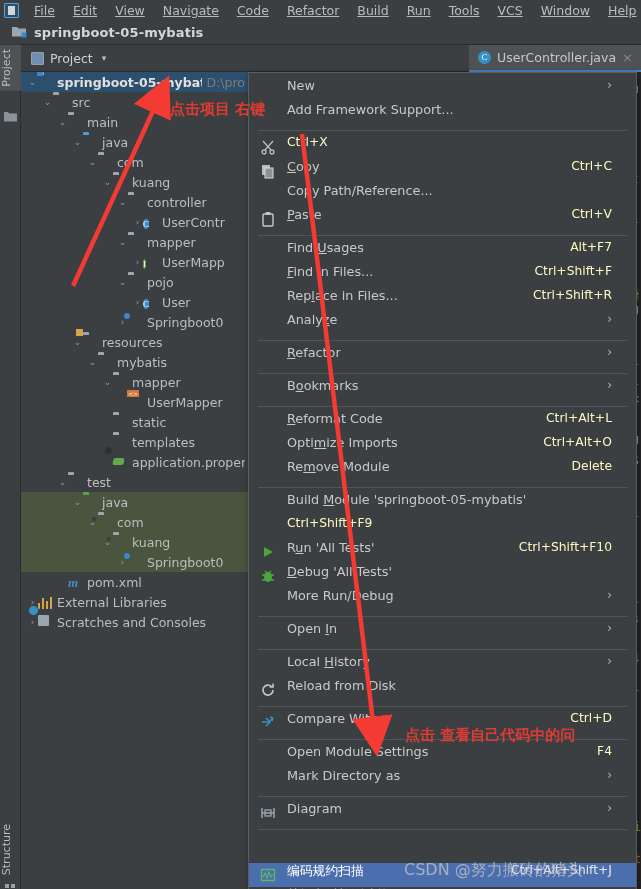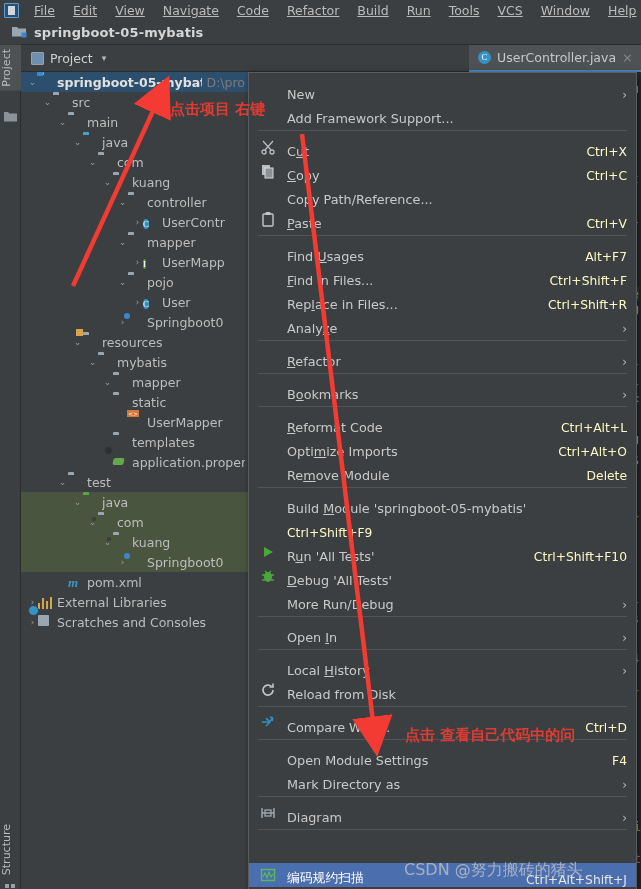--- a/index.html
+++ b/index.html
@@ -143,22 +143,22 @@
   .gutter { position:absolute; left:0; top:0; width: 38px; height:100%; background:#313335;}
   .codeline { position: absolute; right: 2px; white-space: pre; }
 
   
   .ctxmenu {
     position: absolute; left: 248px; top: 72px; width: 389px;
     background: #3c3f41; border: 1px solid #5a5d5f;
     box-shadow: 2px 2px 7px rgba(0,0,0,.55);
     padding: 5px 0 4px 0; font-size: 12.8px; color: #c9c9c9;
   }
-  .cmi { position: relative; height: 24px; display: flex; align-items: flex-end;
-         padding-left: 38px; padding-right: 9px; white-space: nowrap; }
+  .cmi { position: relative; height: 24px; display: flex; align-items: flex-start;
+         padding-left: 38px; padding-right: 24px; white-space: nowrap; }
   .cmi.selected { background: #4b6eaf; color: #ffffff; margin-top: 33px; }
   .cmi .cmlabel { flex: 1; }
   .cmi .cmkey { color: #fef9c3; font-size: 12.3px; }
   .cmi.selected .cmkey { color: #e6e6e6; }
   .cmi .submenu { color: #b6b6b6; font-size: 12px; margin-left: 8px; }
   .cmi .cmicon { position: absolute; left: 11px; top: 50%; transform: translateY(-50%);
                  width: 16px; height: 16px; }
   .csep { height: 1px; background: #525558; margin: 4px 9px 4px 9px; }
   .u { text-decoration: underline; }
   .cn { font-family: "DejaVu Sans", sans-serif; }
@@ -383,30 +383,30 @@
         <span class="ic"><span class="fld"></span></span>
         <span class="tlabel">mybatis</span>
       </div>
       <div class="row">
         <span style="width:81px;flex:none"></span>
         <span class="arrow">⌄</span>
         <span class="ic"><span class="fld"></span></span>
         <span class="tlabel">mapper</span>
       </div>
       <div class="row">
+        <span style="width:96px;flex:none"></span>
+        <span class="arrow empty">›</span>
+        <span class="ic"><span class="xmlic"></span></span>
+        <span class="tlabel">UserMapper</span>
+      </div>
+      <div class="row">
         <span style="width:81px;flex:none"></span>
         <span class="arrow empty">›</span>
         <span class="ic"><span class="fld"></span></span>
         <span class="tlabel">static</span>
-      </div>
-      <div class="row">
-        <span style="width:96px;flex:none"></span>
-        <span class="arrow empty">›</span>
-        <span class="ic"><span class="xmlic"></span></span>
-        <span class="tlabel">UserMapper</span>
       </div>
       <div class="row">
         <span style="width:81px;flex:none"></span>
         <span class="arrow empty">›</span>
         <span class="ic"><span class="fld"></span></span>
         <span class="tlabel">templates</span>
       </div>
       <div class="row">
         <span style="width:81px;flex:none"></span>
         <span class="arrow empty">›</span>
@@ -478,21 +478,20 @@
       <div class="cmi">
         <span class="cmlabel">Add Framework Support...</span>
       </div>
       <div class="csep"></div>
       <div class="cmi">
         <span class="cmicon"><svg width="16" height="16" viewBox="0 0 16 16">
             <path d="M3 2l8 9M13 2L5 11" stroke="#b9bdc1" stroke-width="1.3" fill="none"></path>
             <circle cx="4" cy="13" r="2" fill="none" stroke="#b9bdc1" stroke-width="1.3"></circle>
             <circle cx="12" cy="13" r="2" fill="none" stroke="#b9bdc1" stroke-width="1.3"></circle>
           </svg></span>
-        <span class="cmlabel">C<span class="u">u</span>t</span>
         <span class="cmkey">Ctrl+X</span>
       </div>
       <div class="cmi">
         <span class="cmicon"><svg width="16" height="16" viewBox="0 0 16 16">
             <rect x="2" y="2" width="8" height="10" fill="#b9bdc1"></rect>
             <rect x="5" y="5" width="8" height="10" fill="#8c9197" stroke="#d6d9dc" stroke-width="1"></rect>
           </svg></span>
         <span class="cmlabel"><span class="u">C</span>opy</span>
         <span class="cmkey">Ctrl+C</span>
       </div>

